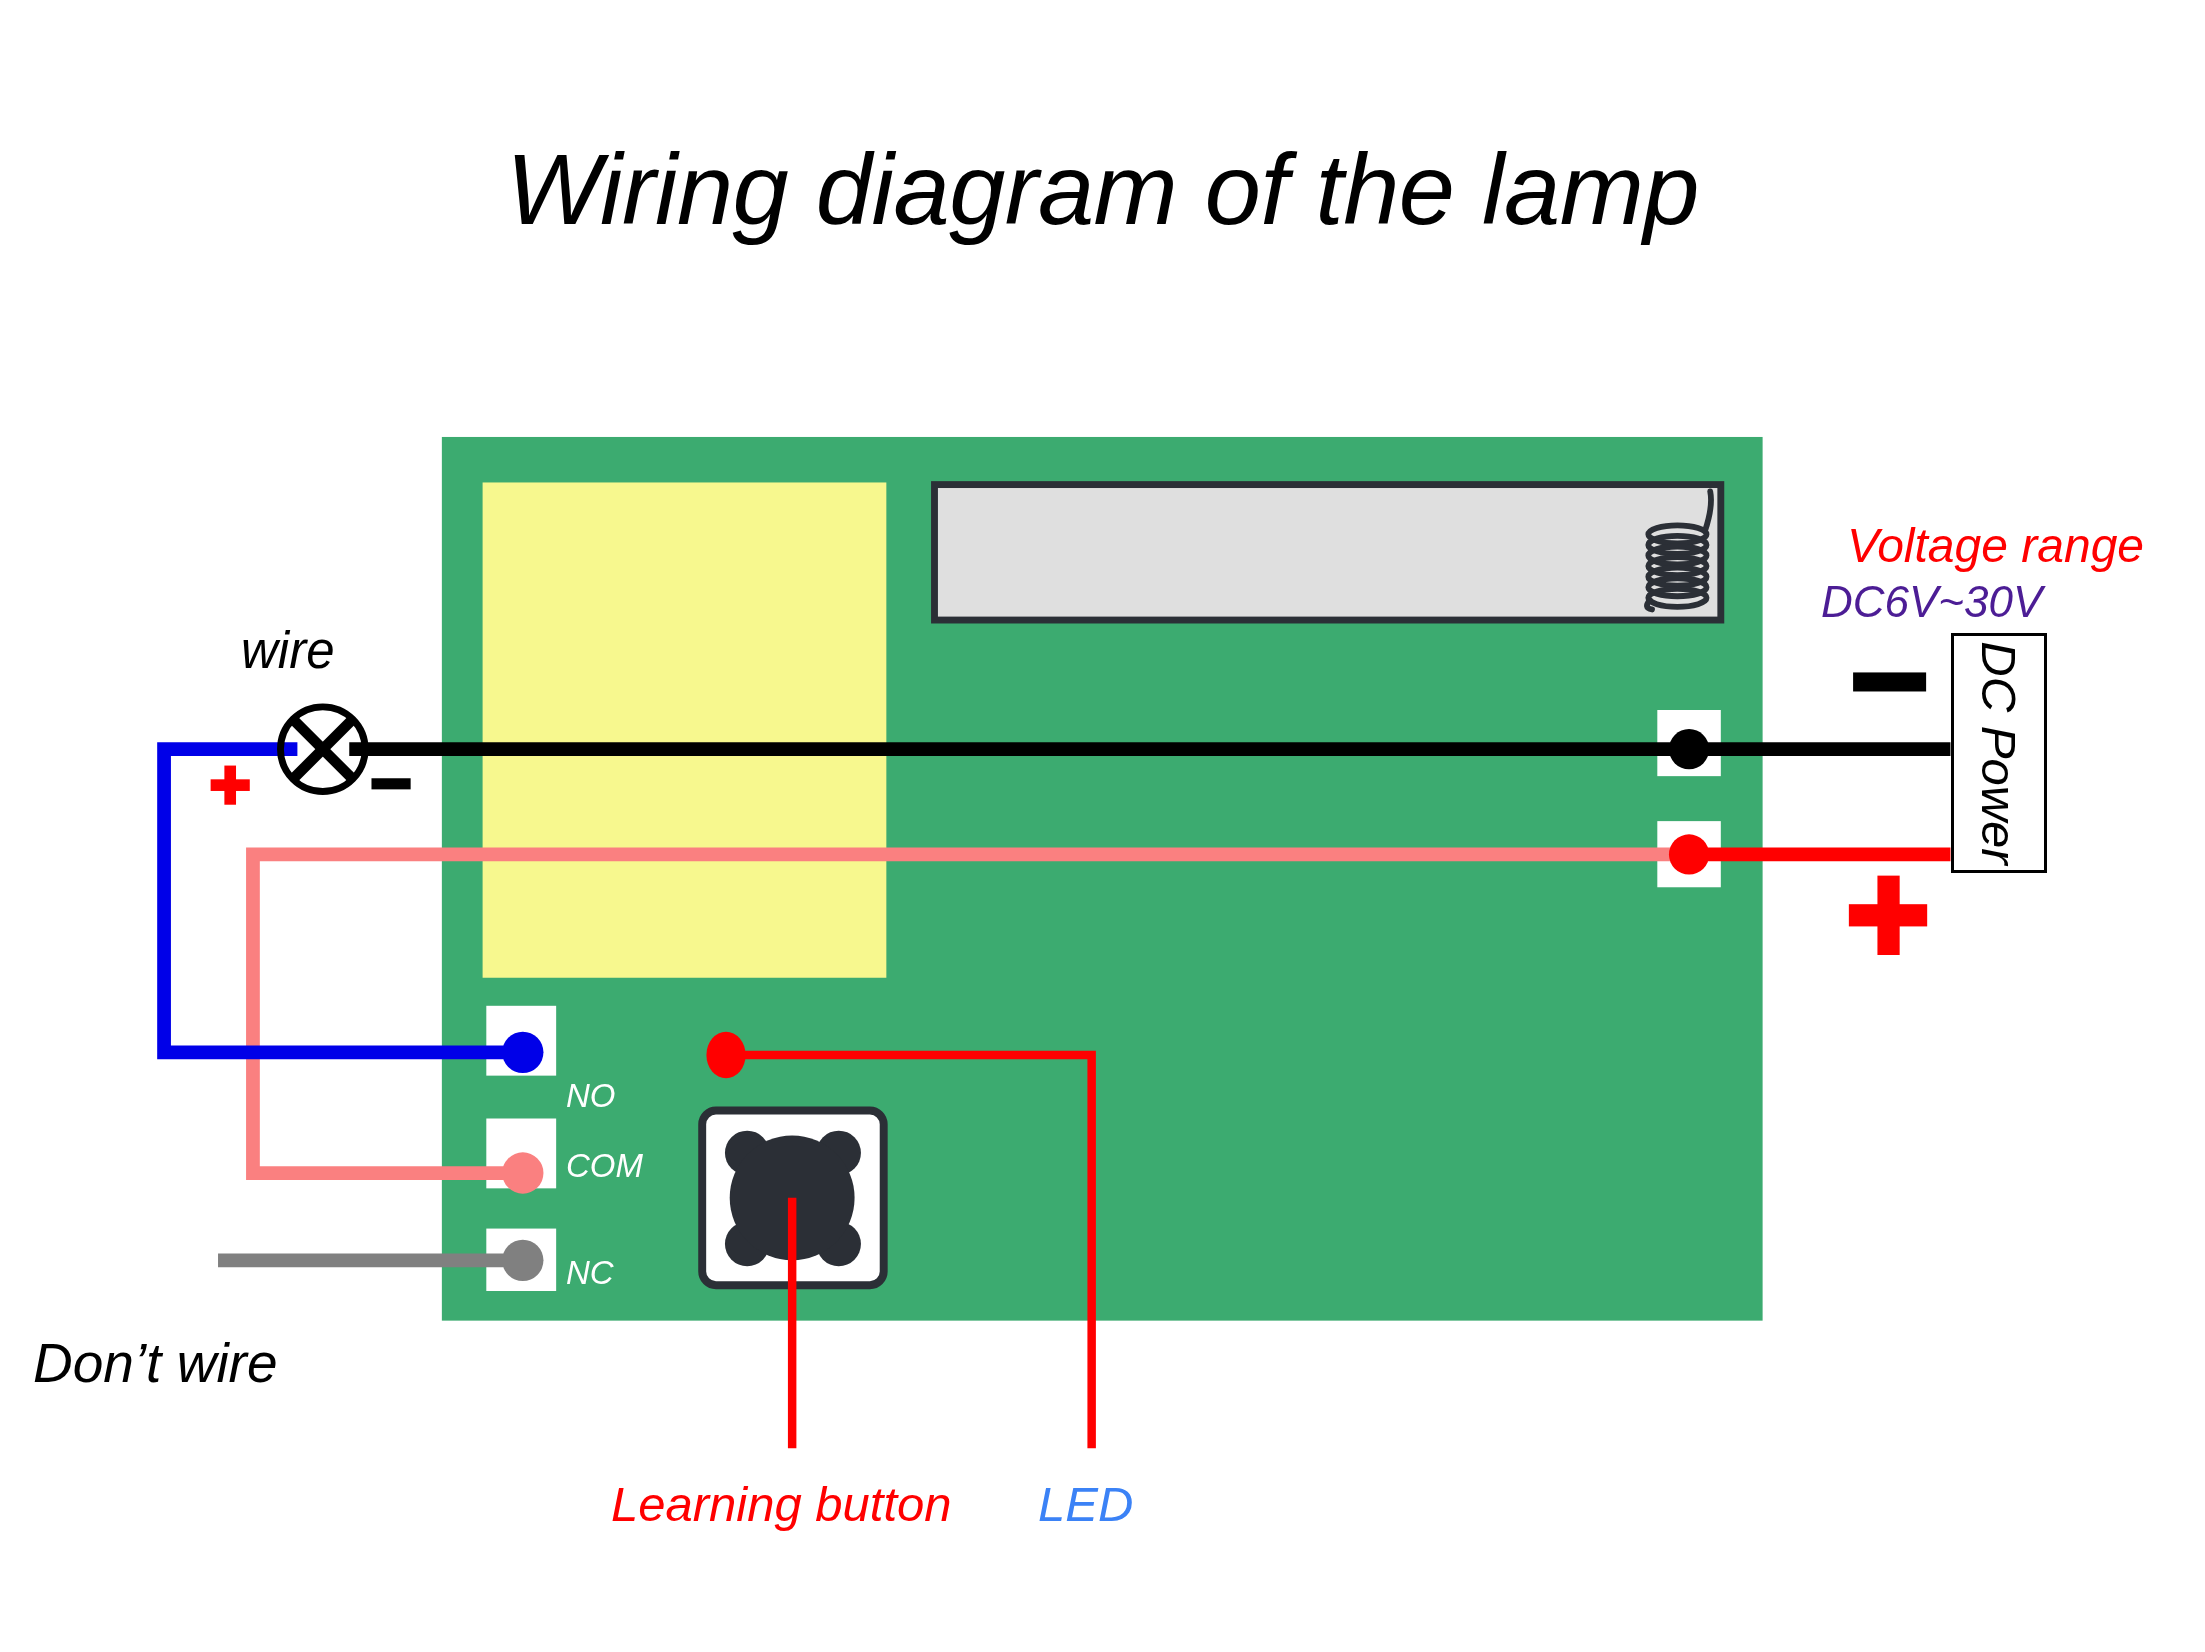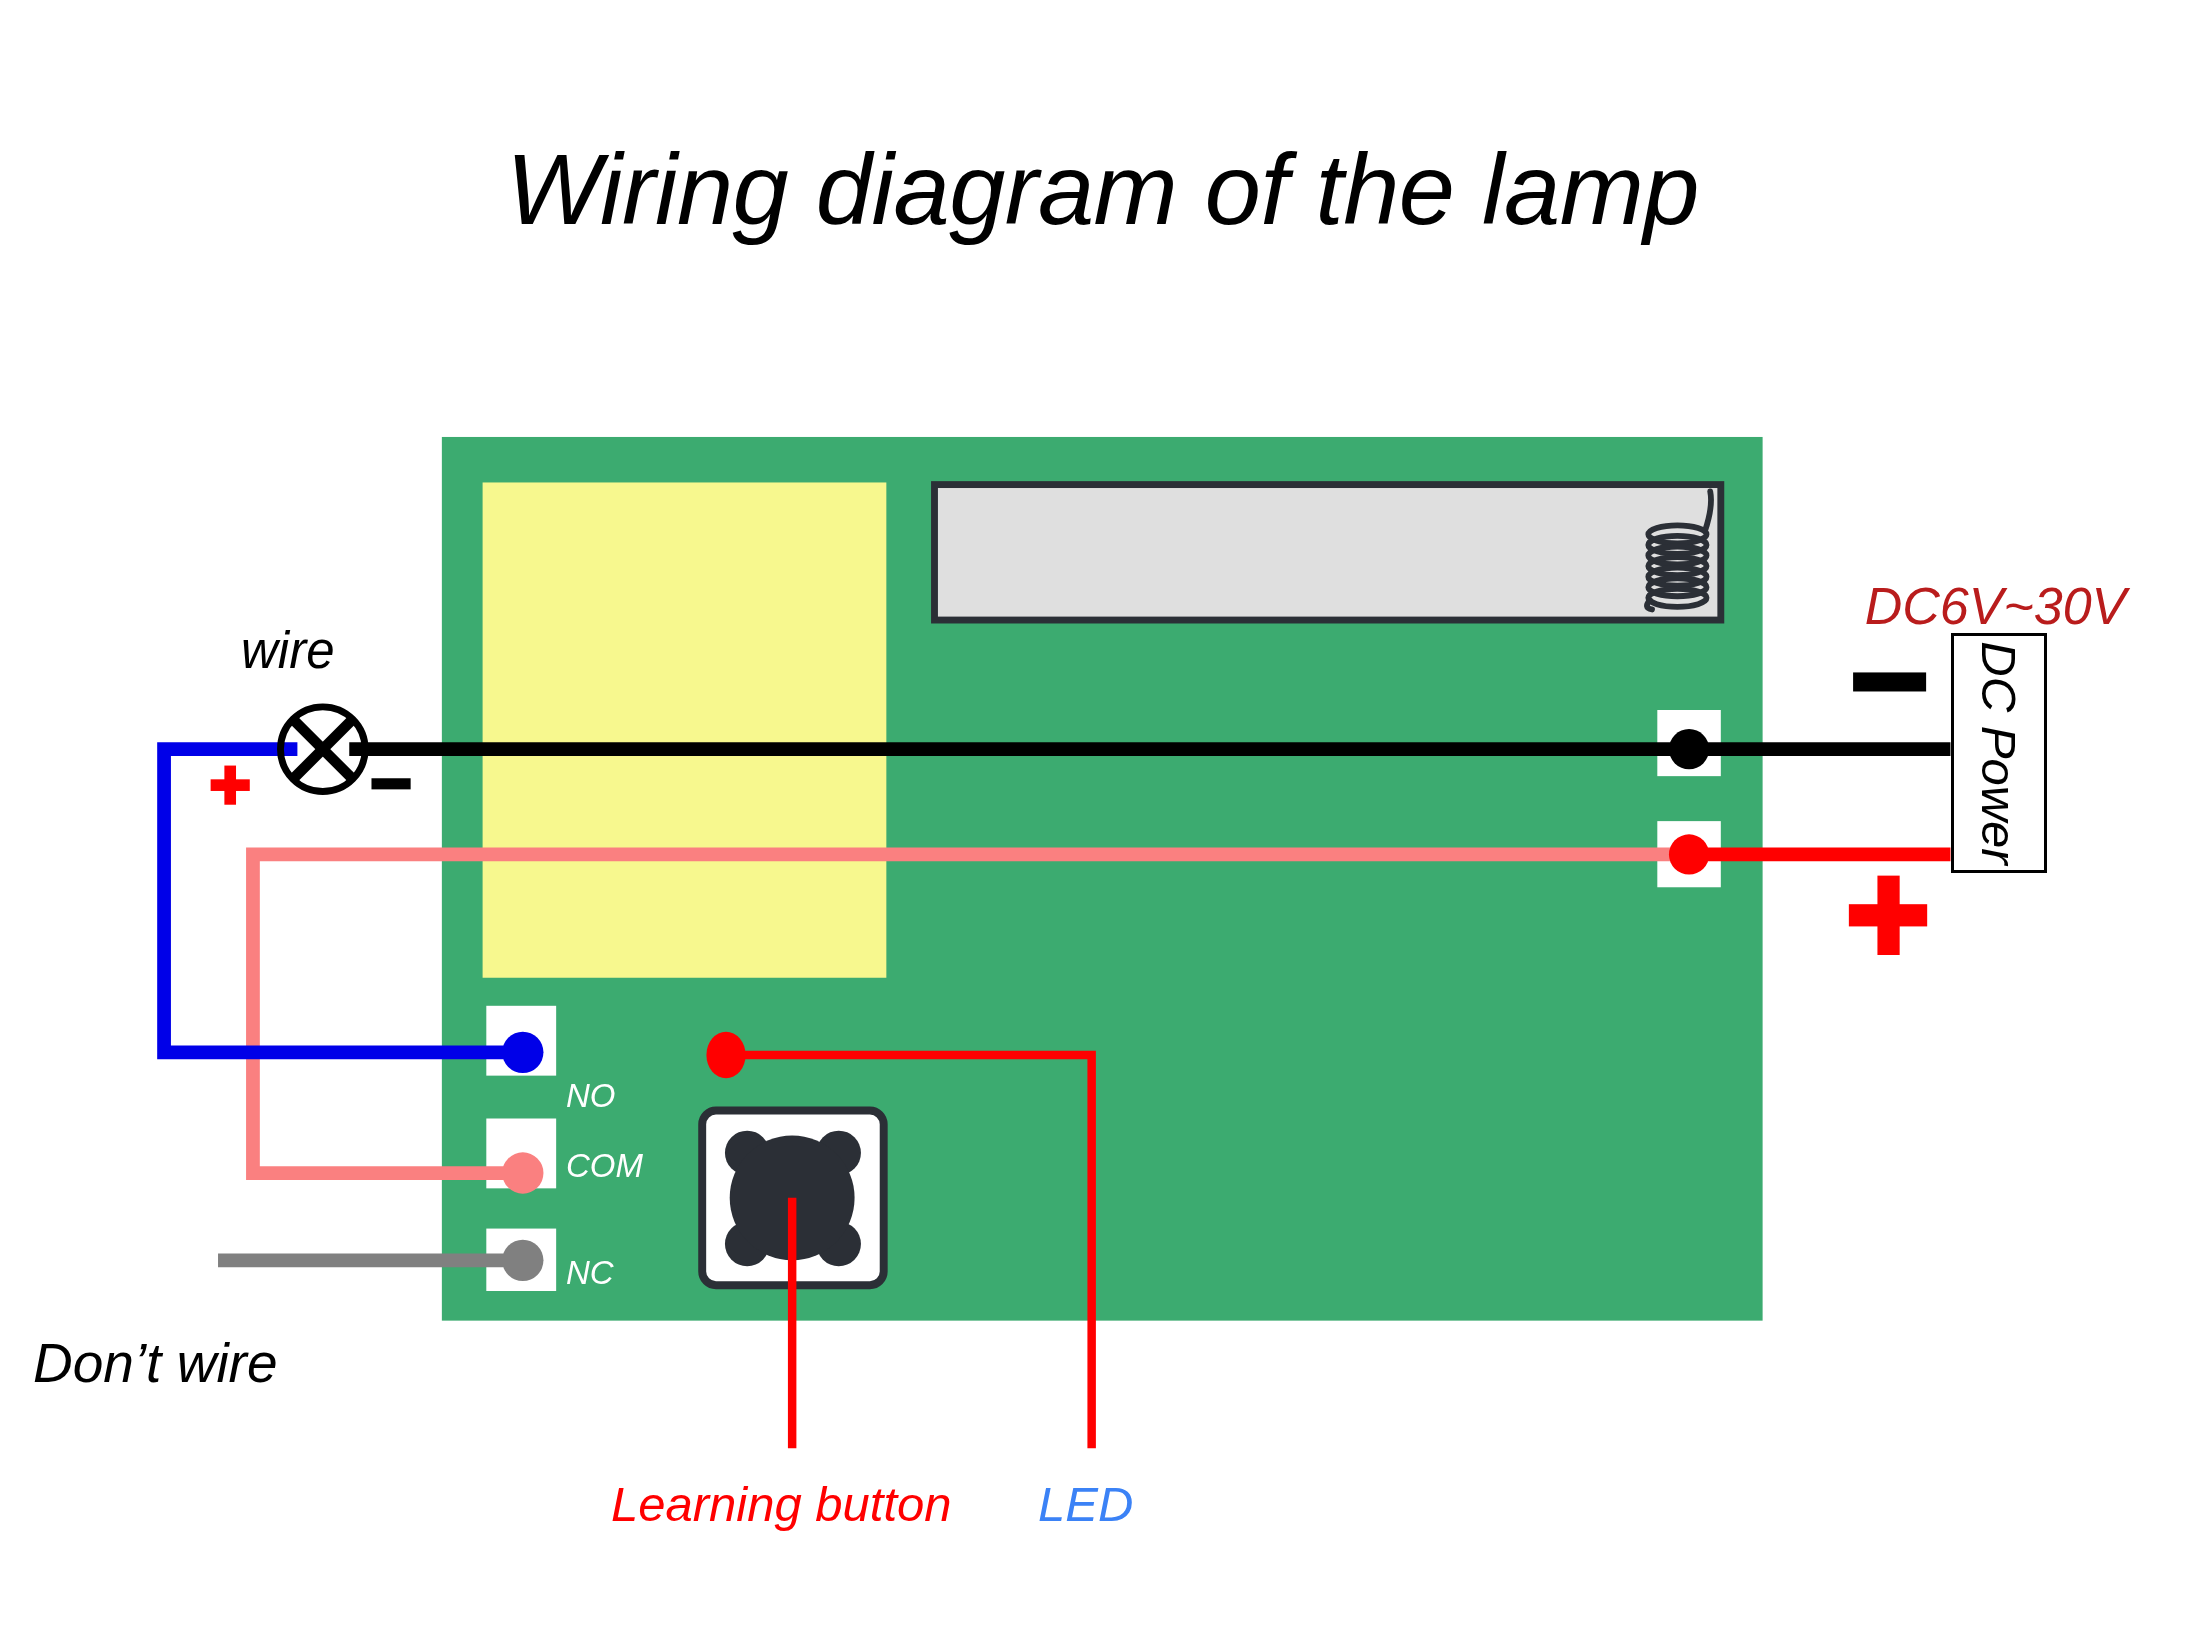--- a/index.html
+++ b/index.html
@@ -7,21 +7,21 @@
   body{width:2205px;height:1652px;position:relative;overflow:hidden;
        font-family:"Liberation Sans",sans-serif;}
   #stage{position:absolute;left:0;top:2px;width:2041px;height:1652px;background:#fff;font-style:italic;}
   svg.layer{position:absolute;left:0;top:0;width:2205px;height:1652px;overflow:visible;}
   .txt{position:absolute;white-space:pre;line-height:1;}
   #title{left:0;top:137px;width:2205px;text-align:center;font-size:101px;
          font-weight:400;color:#000;letter-spacing:-0.5px;}
   #lightLabel{left:241px;top:623px;font-size:51px;color:#000;}
   #dontWire{left:33px;top:1334px;font-size:55px;color:#000;font-weight:400;}
   #voltLine1{left:1821px;top:520px;font-size:48px;color:#ff0000;text-align:center;width:349px;}
-  #voltLine2{left:1821px;top:578px;font-size:52px;color:#b91c1c;text-align:center;width:349px;}
+  #voltLine2{left:1821px;top:578px;font-size:44px;color:#4c1d95;width:349px;}
   #learnLabel{left:611px;top:1478px;font-size:49px;color:#ff0000;}
   #ledLabel{left:1038px;top:1478px;font-size:49px;color:#3b82f6;}
   #dcPowerBox{position:absolute;left:1951px;top:631px;width:96px;height:240px;
               border:3.7px solid #000;background:#fff;box-sizing:border-box;}
   #dcPowerText{position:absolute;left:1951px;top:631px;width:240px;height:96px;
                transform:rotate(90deg);transform-origin:48px 48px;
                display:flex;align-items:center;justify-content:center;
                font-size:49px;color:#000;white-space:pre;}
   .padlbl{position:absolute;font-size:33px;color:#ffffff;white-space:pre;}
   #lblNO{left:566px;top:1031px;margin-top:44px;}
@@ -107,20 +107,21 @@
 
     <path d="M1497 2260 L1497 2733" fill="none" stroke="#FF0000" stroke-width="16"></path>
     <path d="M1372 1990 L2063 1990 L2063 2733" fill="none" stroke="#FF0000" stroke-width="16"></path>
 
   </svg>
 
   <div class="txt" id="lightLabel">wire</div>
 
   <div class="txt" id="dontWire">Don’t wire</div>
 
+  <div class="txt" id="voltLine1">Voltage range</div>
   <div class="txt" id="voltLine2">DC6V~30V</div>
 
   <div class="txt" id="learnLabel">Learning button</div>
   <div class="txt" id="ledLabel">LED</div>
 
   <div id="dcPowerBox"></div>
   <div id="dcPowerText">DC Power</div>
 
   <div class="padlbl" id="lblNO">NO</div>
   <div class="padlbl" id="lblCOM">COM</div>

